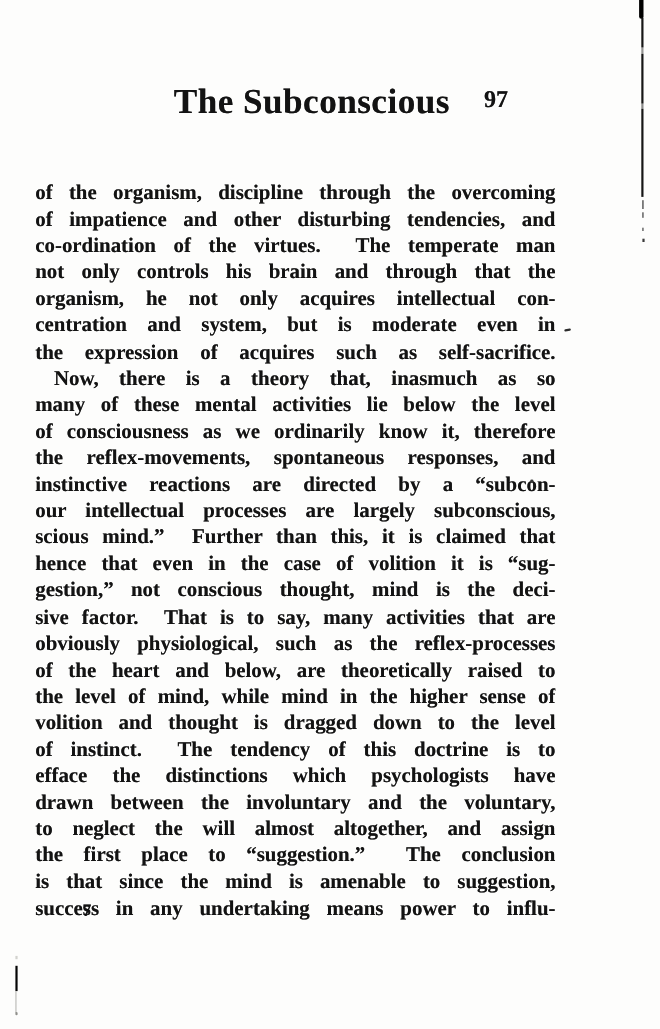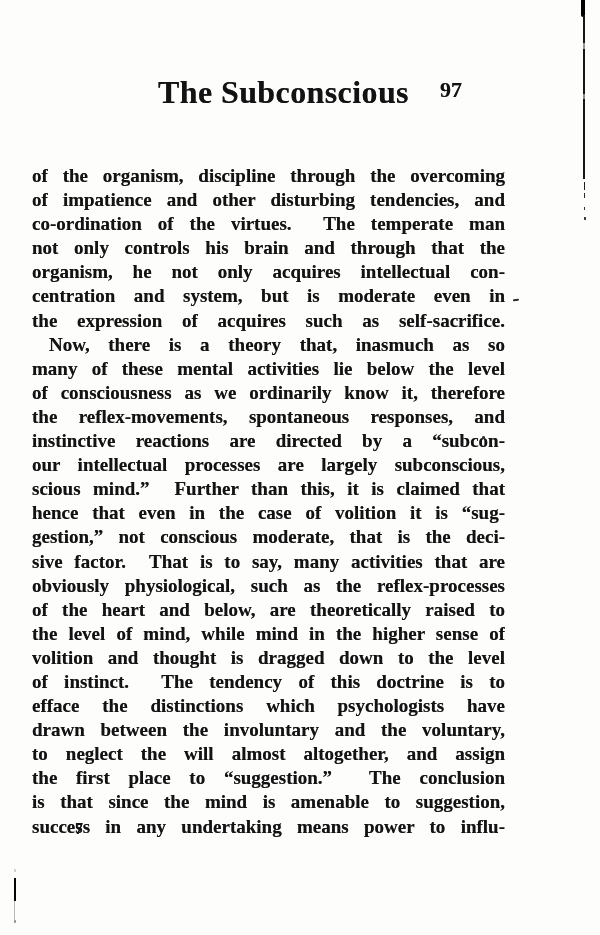--- a/index.html
+++ b/index.html
@@ -107,21 +107,21 @@
       <div class="line">centration and system, but is moderate even in</div>
       <div class="line">the expression of acquires such as self-sacrifice.</div>
       <div class="line indent">Now, there is a theory that, inasmuch as so</div>
       <div class="line">many of these mental activities lie below the level</div>
       <div class="line">of consciousness as we ordinarily know it, therefore</div>
       <div class="line">the reflex-movements, spontaneous responses, and</div>
       <div class="line">instinctive reactions are directed by a “subcon-</div>
       <div class="line">our intellectual processes are largely subconscious,</div>
       <div class="line">scious mind.”&nbsp; Further than this, it is claimed that</div>
       <div class="line">hence that even in the case of volition it is “sug-</div>
-      <div class="line">gestion,” not conscious moderate, that is the deci-</div>
+      <div class="line">gestion,” not conscious thought, mind is the deci-</div>
       <div class="line">sive factor.&nbsp; That is to say, many activities that are</div>
       <div class="line">obviously physiological, such as the reflex-processes</div>
       <div class="line">of the heart and below, are theoretically raised to</div>
       <div class="line">the level of mind, while mind in the higher sense of</div>
       <div class="line">volition and thought is dragged down to the level</div>
       <div class="line">of instinct.&nbsp; The tendency of this doctrine is to</div>
       <div class="line">efface the distinctions which psychologists have</div>
       <div class="line">drawn between the involuntary and the voluntary,</div>
       <div class="line">to neglect the will almost altogether, and assign</div>
       <div class="line">the first place to “suggestion.”&nbsp; The conclusion</div>

